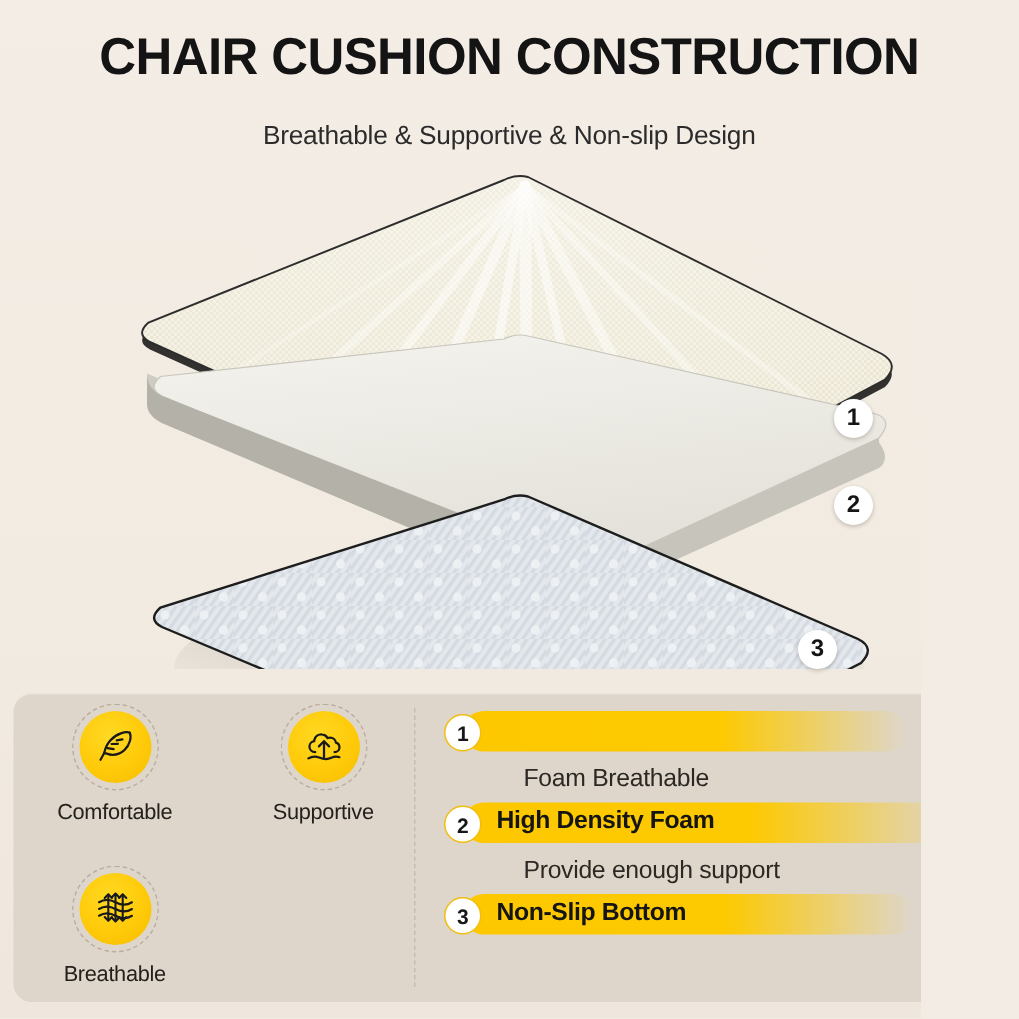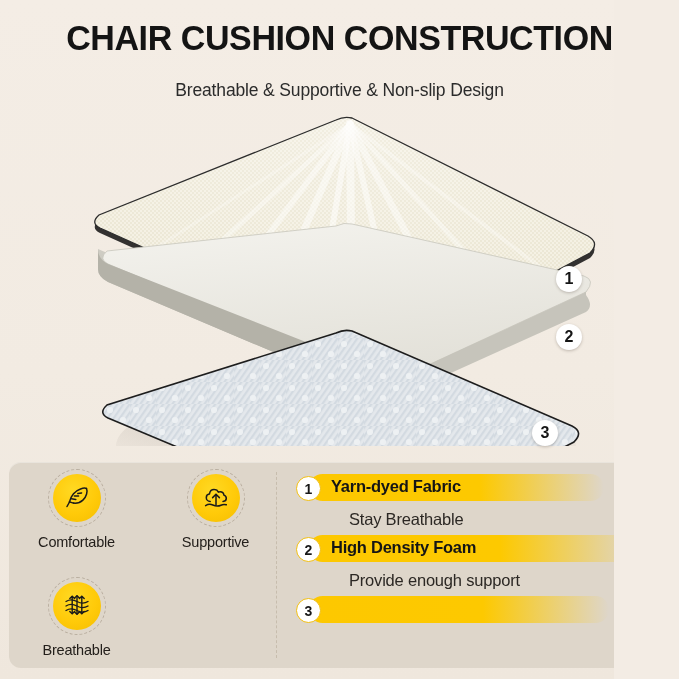--- a/index.html
+++ b/index.html
@@ -387,32 +387,32 @@
         <div class="icon-label">Breathable</div>
       </div>
 
     </div>
 
     <div class="feature-list">
 
       <div class="feature-row">
         <div class="pill w1"></div>
         <div class="pill-num">1</div>
-        <div class="pill-text">Yarn-dyed Fabric</div>
-      </div>
-      <div class="feature-sub">Stay Breathable</div>
+      </div>
+      <div class="feature-sub">Foam Breathable</div>
 
       <div class="feature-row">
         <div class="pill w2"></div>
         <div class="pill-num">2</div>
         <div class="pill-text">High Density Foam</div>
       </div>
       <div class="feature-sub">Provide enough support</div>
 
       <div class="feature-row">
         <div class="pill w3"></div>
         <div class="pill-num">3</div>
+        <div class="pill-text">Non-Slip Bottom</div>
       </div>
 
     </div>
   </div>
 
 </div>
 
 </body></html>

